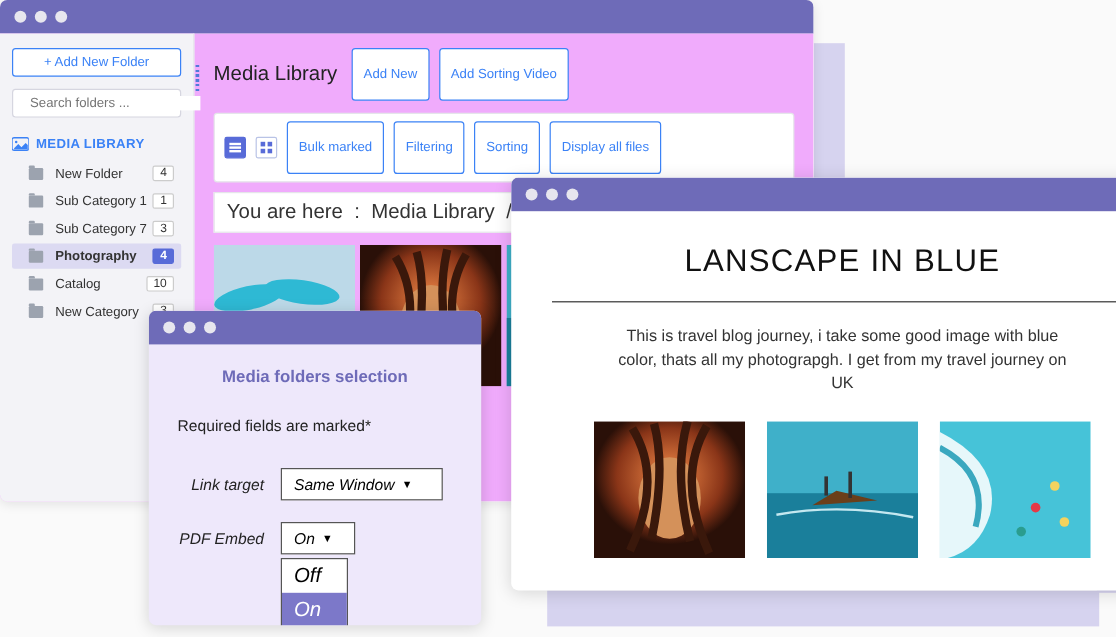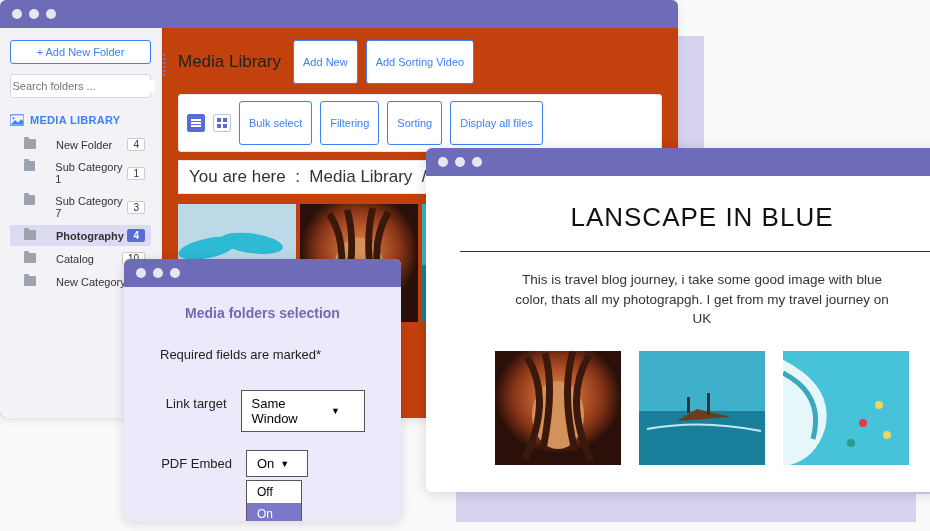--- a/index.html
+++ b/index.html
@@ -4,29 +4,29 @@
 <style>
   * { box-sizing: border-box; margin: 0; padding: 0; font-family: -apple-system, BlinkMacSystemFont, "Segoe UI", Arial, sans-serif; }
   body { background: #fafafa; width: 930px; height: 531px; position: relative; overflow: hidden; }
 
   .window { position: absolute; background: #fff; border-radius: 6px; box-shadow: 0 2px 10px rgba(0,0,0,0.1); overflow: hidden; }
   .titlebar { height: 28px; background: #6e6bb8; display: flex; align-items: center; padding: 0 12px; gap: 7px; }
   .titlebar .dot { width: 10px; height: 10px; border-radius: 50%; background: #f4f4f4; opacity: 0.9; }
 
   
   .win1 { top: 0; left: 0; width: 678px; height: 418px; }
-  .win1-body { display: flex; height: calc(100% - 28px); background: #c2410c; }
+  .win1-body { display: flex; height: calc(100% - 28px); background: #f0abfc; }
   .sidebar { width: 162px; background: #f3f3f7; padding: 12px 10px; border-right: 1px solid #e5e5ea; }
   .add-folder-btn { width: 100%; border: 1px solid #3b82f6; color: #3b82f6; background: #fff; font-size: 11px; padding: 5px 0; border-radius: 3px; font-weight: 500; cursor: pointer; }
-  .search-folders { width: 100%; margin-top: 10px; border: 1px solid #d6d6e0; border-radius: 3px; padding: 5px 8px; font-size: 11px; background: #fff; display: flex; align-items: center; gap: 6px; color: #999; justify-content: center; }
+  .search-folders { width: 100%; margin-top: 10px; border: 1px solid #d6d6e0; border-radius: 3px; padding: 5px 8px; font-size: 11px; background: #fff; display: flex; align-items: center; gap: 6px; color: #999; }
   .search-folders input { border: none; outline: none; flex: 1; font-size: 11px; color: #555; }
   .media-lib-hdr { color: #3b82f6; font-size: 11px; font-weight: 700; margin-top: 16px; display: flex; align-items: center; gap: 6px; letter-spacing: 0.3px; }
   .tree { margin-top: 8px; list-style: none; }
   .tree li { display: flex; align-items: center; justify-content: space-between; padding: 4px 6px 4px 14px; font-size: 11px; color: #333; border-radius: 2px; margin-bottom: 2px; }
-  .tree li .left { display: flex; align-items: flex-start; gap: 20px; }
+  .tree li .left { display: flex; align-items: center; gap: 10px; }
   .tree li.active { background: #dcdaf2; color: #333; font-weight: 600; }
   .tree li .count { background: #fff; border: 1px solid #ccc; color: #333; font-size: 10px; padding: 0 5px; border-radius: 2px; }
   .tree li.active .count { background: #586bd8; color: #fff; border-color: #586bd8; }
   .folder-icn { width: 12px; height: 10px; background: #9ca3af; border-radius: 1px; position: relative; }
   .folder-icn::before { content: ''; position: absolute; top: -2px; left: 0; width: 5px; height: 2px; background: #9ca3af; border-radius: 1px 1px 0 0; }
   .drag-handle { position: absolute; left: 163px; top: 54px; width: 3px; height: 22px; background: repeating-linear-gradient(to bottom,#4f7bd8 0 2px,transparent 2px 4px); }
 
   .main { flex: 1; padding: 12px 16px; }
   .main-hdr { display: flex; align-items: center; gap: 8px; margin-bottom: 10px; }
   .main-hdr h2 { font-size: 17px; font-weight: 400; color: #222; margin-right: 4px; }
@@ -39,30 +39,30 @@
   .toolbar-search input { width: 82px; border: 1px solid #ccc; padding: 3px 5px; font-size: 11px; }
   .breadcrumb { font-size: 17px; color: #333; margin-top: 8px; background: #fff; border: 1px solid #e5e5ea; padding: 6px 10px; }
   .breadcrumb .active { color: #3b82f6; }
   .thumbs { display: flex; gap: 4px; margin-top: 10px; }
   .thumb { width: 118px; height: 118px; position: relative; overflow: hidden; }
   .thumb svg { width: 100%; height: 100%; display: block; }
 
   
   .win2 { top: 259px; left: 124px; width: 277px; height: 262px; background: #eee8fb; box-shadow: 0 2px 12px rgba(0,0,0,0.15); }
   .win2 .titlebar { background: #6e6bb8; }
-  .win2-body { padding: 18px 36px; }
+  .win2-body { padding: 18px 24px; }
   .win2-body h3 { font-size: 14px; font-weight: 600; color: #6e6bb8; text-align: center; margin-bottom: 26px; }
   .win2-body .req { font-size: 13px; color: #222; margin-bottom: 28px; }
-  .form-row { display: flex; align-items: flex-start; gap: 14px; margin-bottom: 18px; font-size: 13px; }
+  .form-row { display: flex; align-items: flex-start; gap: 14px; margin-bottom: 18px; font-size: 13px; font-style: italic; }
   .form-row label { width: 72px; text-align: right; color: #222; padding-top: 6px; }
   .select-wrap { position: relative; }
   .select { border: 1.5px solid #555; background: #fff; padding: 5px 24px 5px 10px; font-size: 13px; cursor: pointer; display:flex; align-items:center; gap:2px; }
   .caret { font-size: 9px; margin-left: 4px; }
   .dropdown { position: absolute; top: 30px; left: 0; width: 56px; border: 1.5px solid #555; background: #fff; z-index: 5; }
-  .dropdown div { padding: 4px 10px; font-size: 12px; cursor: pointer; }
+  .dropdown div { padding: 4px 10px; font-size: 17px; cursor: pointer; }
   .dropdown div.sel { background: #7c78c9; color: #fff; }
 
   
   .win3 { top: 148px; left: 426px; width: 552px; height: 344px; box-shadow: 0 2px 14px rgba(0,0,0,0.15); }
   .win3-body { padding: 26px 34px; }
   .win3-body h1 { font-size: 26px; font-weight: 500; text-align: center; color: #111; letter-spacing: 1px; }
   .win3-body hr { border: none; border-top: 1px solid #333; margin: 18px 0; }
   .win3-body p { font-size: 13.5px; text-align: center; color: #333; line-height: 1.45; max-width: 380px; margin: 0 auto 22px; }
   .gallery { display: flex; gap: 18px; justify-content: center; }
   .gallery .g { width: 126px; height: 114px; overflow: hidden; }
@@ -168,21 +168,21 @@
             </svg>
         </div>
         <div class="view-btn">
           <svg width="10" height="10">
               <rect x="0" y="0" width="4" height="4" fill="#586bd8"></rect>
               <rect x="6" y="0" width="4" height="4" fill="#586bd8"></rect>
               <rect x="0" y="6" width="4" height="4" fill="#586bd8"></rect>
               <rect x="6" y="6" width="4" height="4" fill="#586bd8"></rect>
             </svg>
         </div>
-        <button class="btn-outline">Bulk select</button>
+        <button class="btn-outline">Bulk marked</button>
         <button class="btn-outline">Filtering</button>
         <button class="btn-outline">Sorting</button>
         <button class="btn-outline">Display all files</button>
         <div class="spacer"></div>
       </div>
       <div class="breadcrumb">
         <span>You are here</span>&nbsp;&nbsp;:&nbsp;
         <span>Media Library</span>&nbsp;&nbsp;/&nbsp;
         <span class="active">Photography</span>
       </div>

